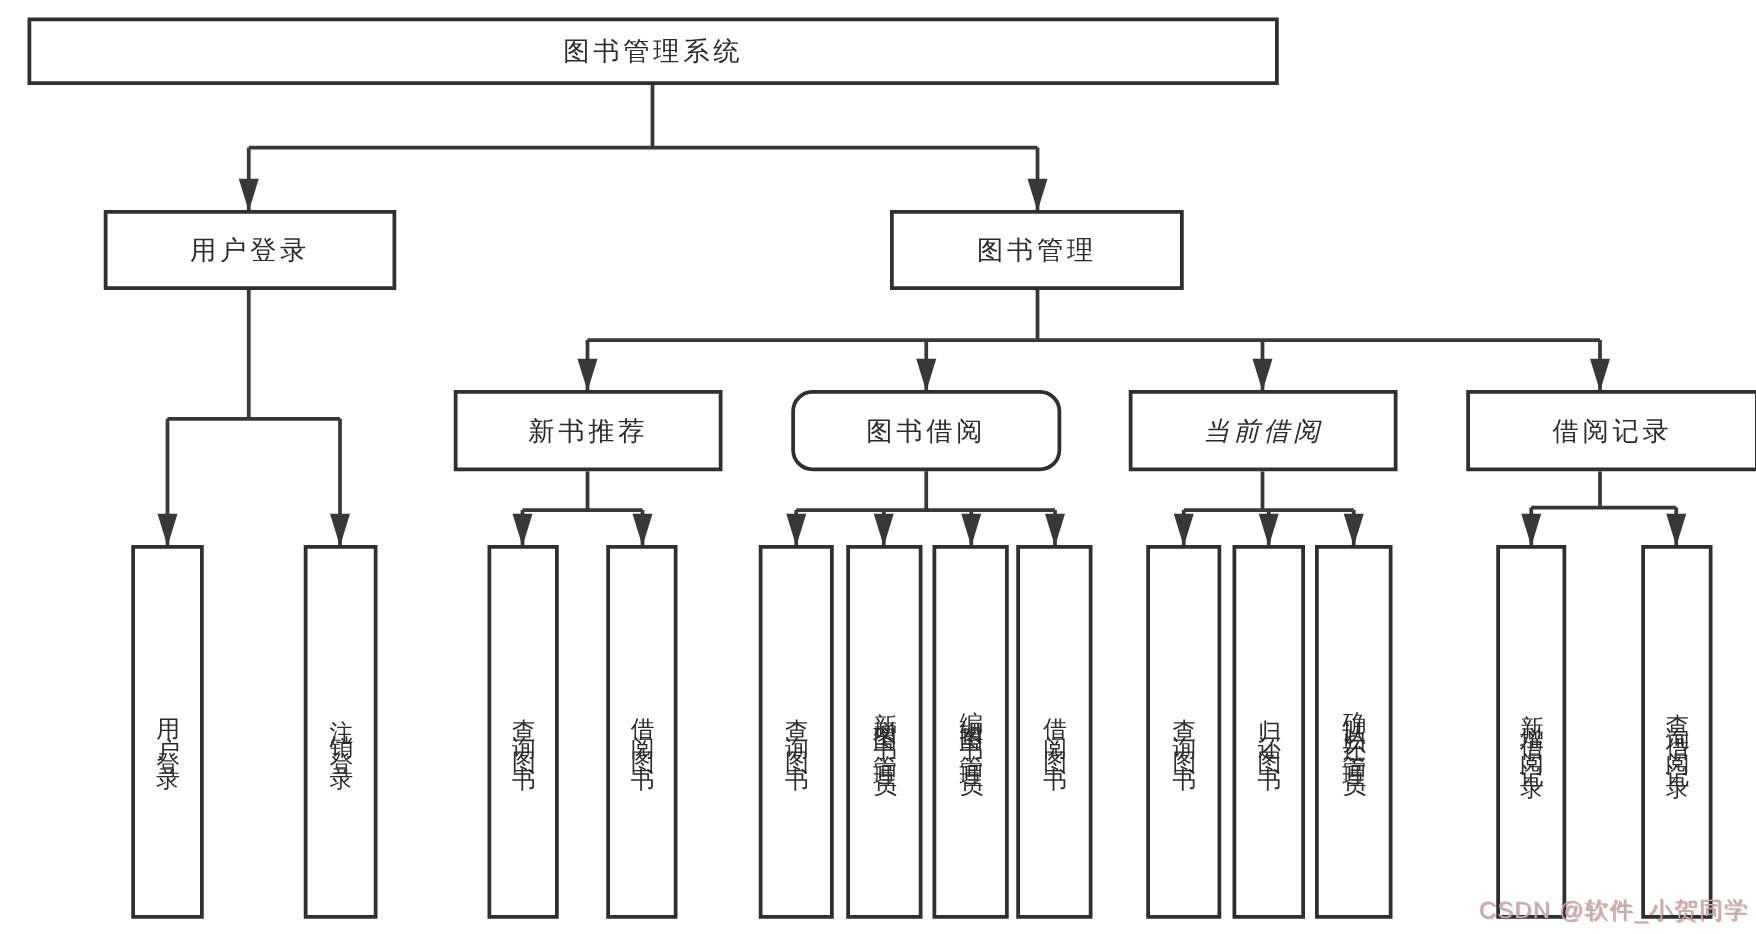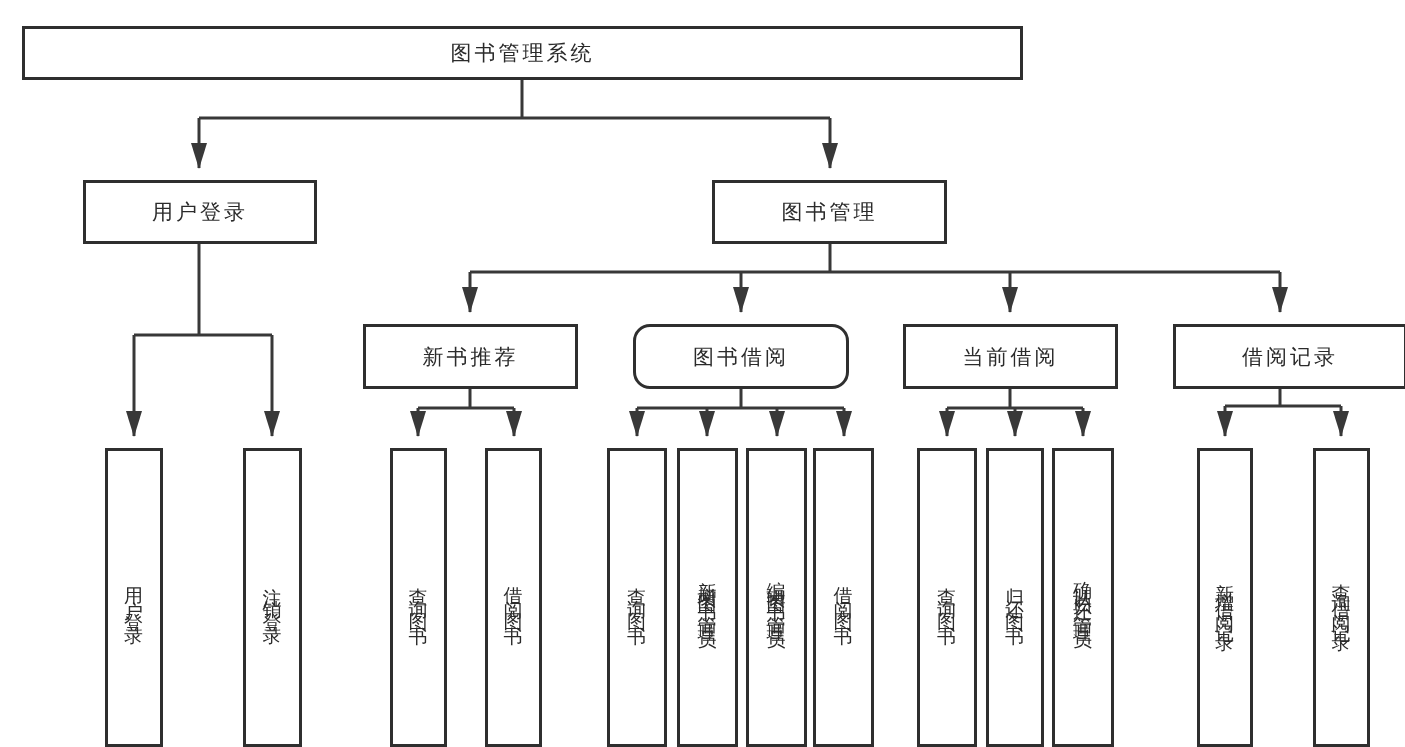--- a/index.html
+++ b/index.html
@@ -19,21 +19,20 @@
     pointer-events: none;
   }
   .node {
     position: absolute;
     box-sizing: border-box;
     border: 3px solid #2f2f2f;
     background: #ffffff;
     display: flex;
     align-items: center;
     justify-content: center;
-    margin-top: 12px;
   }
   .hbox .label {
     font-size: 21px;
     letter-spacing: 3px;
     white-space: nowrap;
     color: #2b2b2b;
   }
   .vbox .label {
     writing-mode: vertical-rl;
     font-size: 19px;
@@ -108,21 +107,21 @@
   <div class="node hbox" style="left:712px; top:168px; width:235px; height:64px;">
     <span class="label">图书管理</span>
   </div>
 
   <div class="node hbox" style="left:363px; top:312px; width:215px; height:65px;">
     <span class="label">新书推荐</span>
   </div>
   <div class="node hbox" style="left:633px; top:312px; width:216px; height:65px;border-radius:17px;">
     <span class="label">图书借阅</span>
   </div>
-  <div class="node hbox" style="left:903px; top:312px; width:215px; height:65px;">
+  <div class="node hbox" style="left:903px; top:312px; width:215px; height:65px;font-style:italic;">
     <span class="label">当前借阅</span>
   </div>
   <div class="node hbox" style="left:1173px; top:312px; width:234px; height:65px;">
     <span class="label">借阅记录</span>
   </div>
 
   <div class="node vbox" style="left:105px; top:436px; width:58px; height:299px;">
     <span class="label ls13">用户登录</span>
   </div>
   <div class="node vbox" style="left:243px; top:436px; width:59px; height:299px;">
@@ -159,14 +158,15 @@
     <span class="label ls8">确认归还（管理员）</span>
   </div>
 
   <div class="node vbox" style="left:1197px; top:436px; width:56px; height:299px;">
     <span class="label ls10">新增借阅记录</span>
   </div>
   <div class="node vbox" style="left:1313px; top:436px; width:57px; height:299px;">
     <span class="label ls10">查询借阅记录</span>
   </div>
 
+  <div class="watermark">CSDN @软件_小贺同学</div>
 
 </div>
 
 </body></html>

